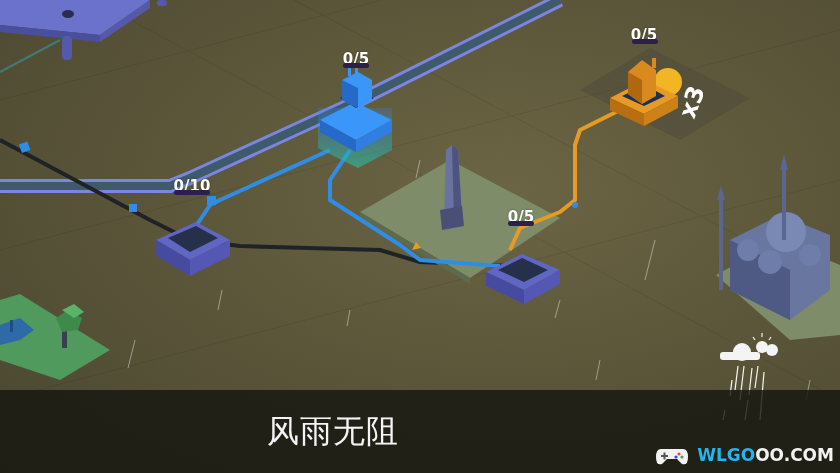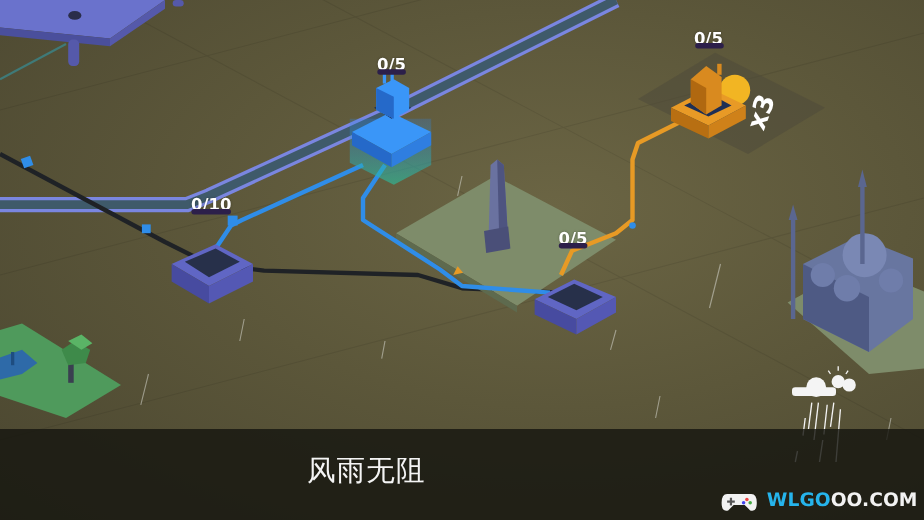--- a/index.html
+++ b/index.html
@@ -18,21 +18,21 @@
     }
     .bar {
       position: absolute; height: 5px; border-radius: 3px; background: #2c1f4a;
     }
     #caption-band {
       position: absolute; left: 0; top: 390px; width: 840px; height: 83px;
       background: rgba(22, 22, 16, 0.82);
     }
     #caption {
       position: absolute; left: 0; top: 410px; width: 666px; text-align: center;
-      color: #f4f4f4; font-size: 26px; letter-spacing: 1px;
+      color: #f4f4f4; font-size: 32px; letter-spacing: 1px;
       font-family: "DejaVu Sans", sans-serif;
     }
     #watermark {
       position: absolute; right: 6px; bottom: 6px; display: flex; align-items: flex-start; gap: 8px;
       font-family: "DejaVu Sans", sans-serif; font-weight: bold; font-size: 17px;
     }
     #wm-blue { color: #26b4ec; }
     #wm-white { color: #f2f2f2; }
     #multiplier {
       position: absolute; left: 676px; top: 88px; color: #ffffff; font-weight: bold;

